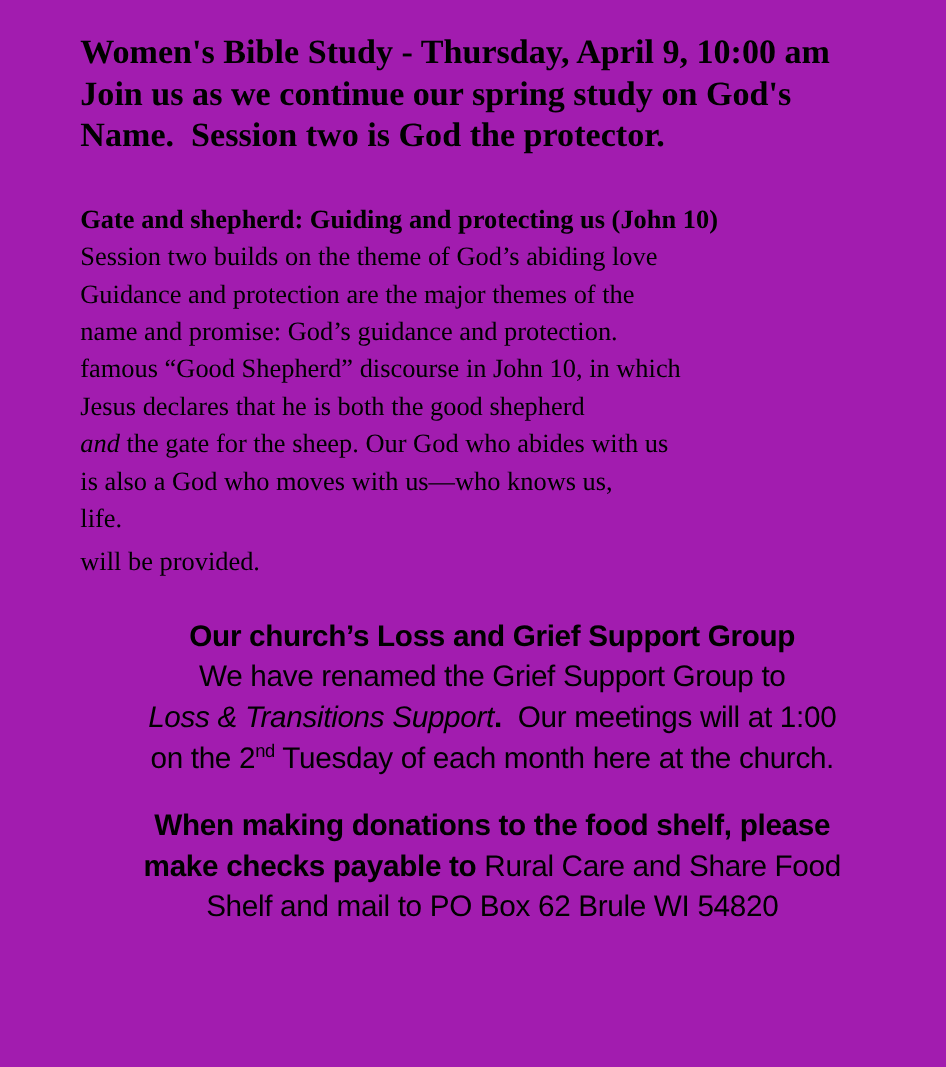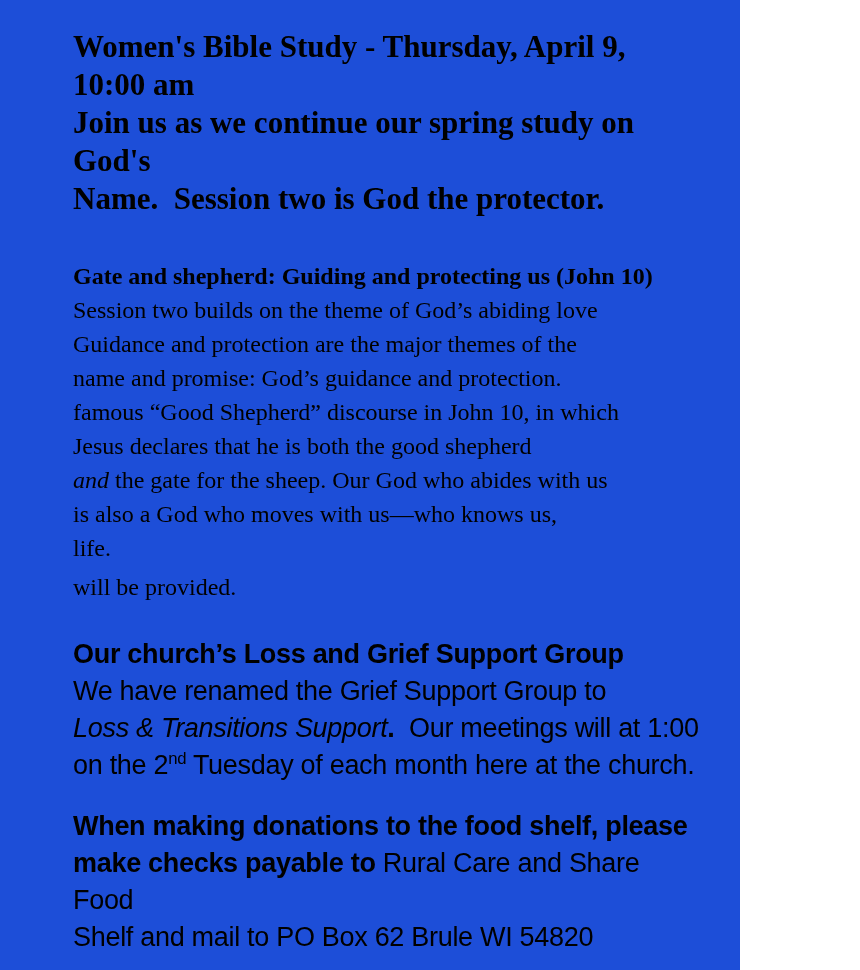--- a/index.html
+++ b/index.html
@@ -8,24 +8,24 @@
     background: #ffffff;
     color: #000000;
   }
   body {
     width: 860px;
     height: 970px;
     overflow: hidden;
   }
   .page {
     box-sizing: border-box;
-    width: 740px;
+    width: 860px;
     height: 970px;
     padding: 28px 38px 0 73px;
-    background: #1d4ed8;
+    background: #a21caf;
   }
   .line {
     white-space: pre-wrap;
   }
   
   .serif-heading .line {
     font-family: "Liberation Serif", serif;
     font-weight: bold;
     font-size: 31px;
     line-height: 38px;
@@ -52,20 +52,21 @@
     margin-top: 5px;
   }
   .italic { font-style: italic; }
   .bold { font-weight: bold; }
   
   .sans2 .line {
     font-family: "Liberation Sans", sans-serif;
     font-size: 27px;
     line-height: 37px;
     letter-spacing: -0.3px;
+    text-align: center;
   }
   .sans2 .heading-line {
     font-weight: bold;
   }
   .grief-section {
     margin-bottom: 24px;
   }
   .sup {
     font-size: 62%;
     vertical-align: super;

